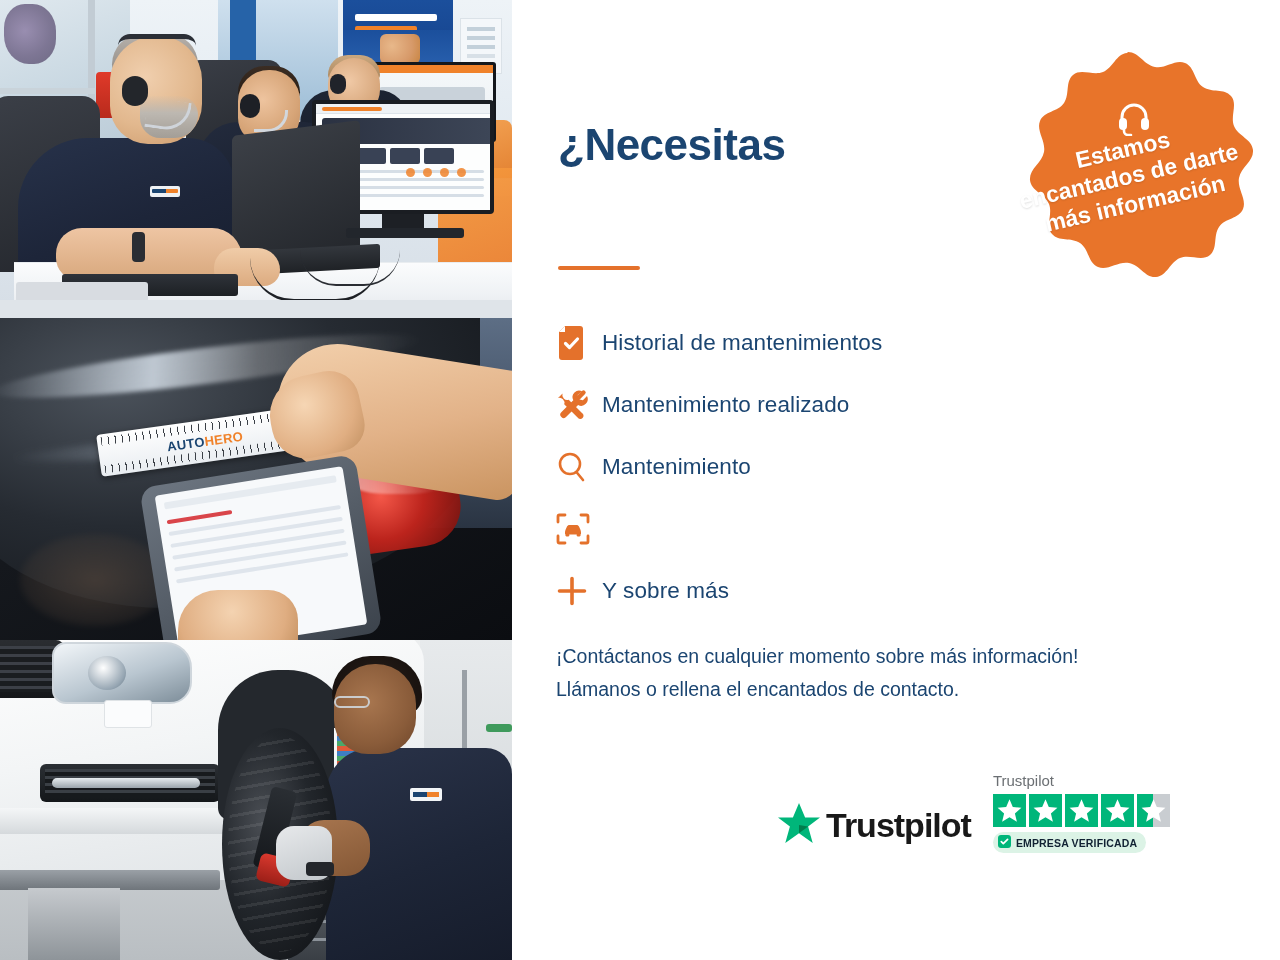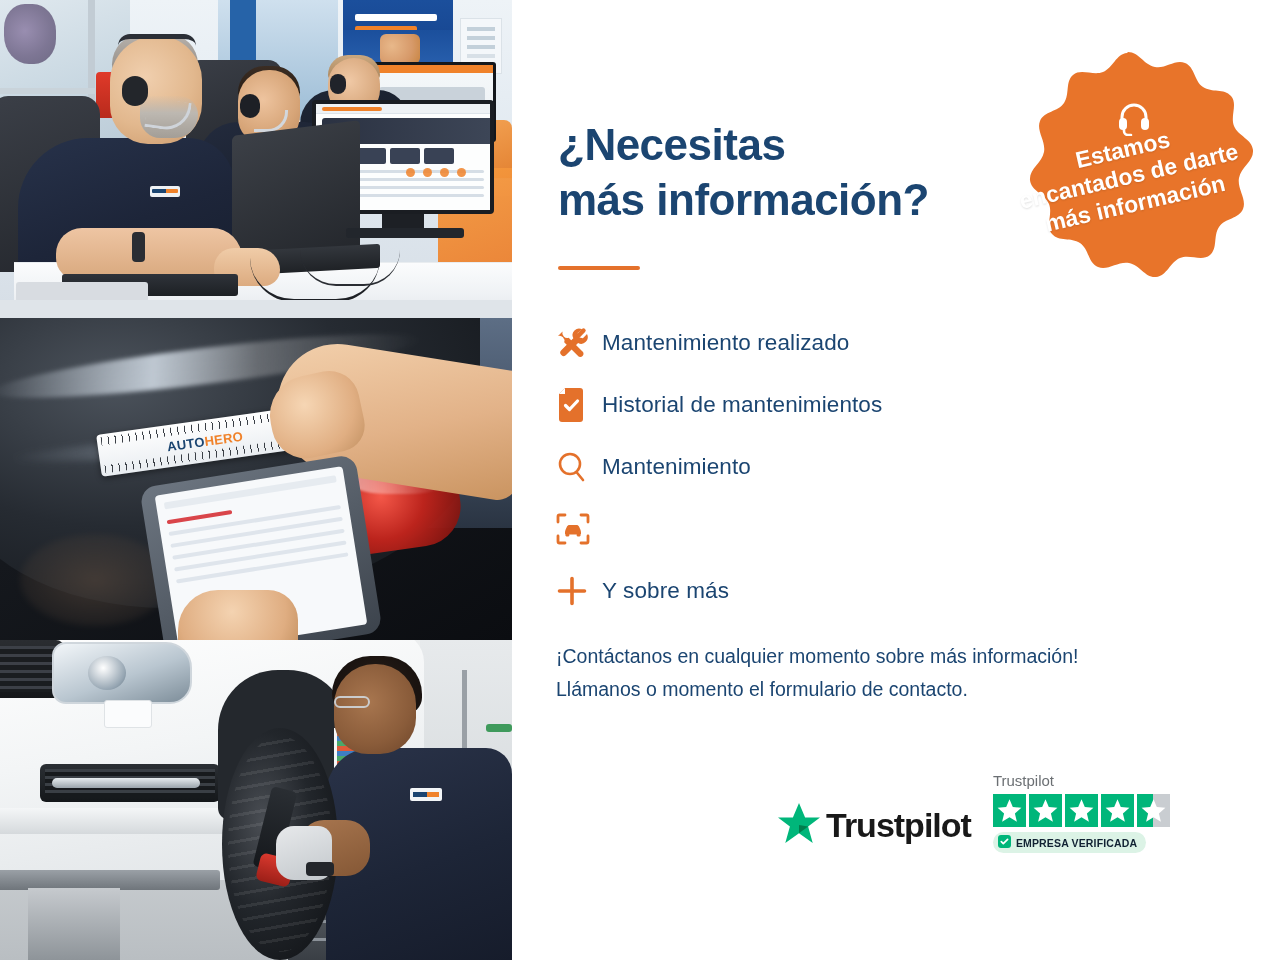--- a/index.html
+++ b/index.html
@@ -402,21 +402,20 @@
       <div class="p3-mech-arm"></div>
       <div class="p3-glove"></div>
       <div class="p3-watch"></div>
     </div>
   </div>
 
   <div class="content">
 
     <h1 class="headline">
       <span>¿Necesitas</span><br>
-      <span>más información?</span>
     </h1>
 
     <div class="divider"></div>
 
     <div class="badge">
       <svg viewBox="0 0 260 262">
         <path fill="#E8742A" d="M130 4c11 0 16 13 27 15 11 2 20-8 30-4 10 4 9 18 18 24 9 6 21 1 28 9 7 8-1 20 3 30 4 10 18 13 19 24 1 11-12 17-14 28-2 11 8 21 4 31-4 10-18 9-24 18-6 9-1 21-9 28-8 7-20-1-30 3-10 4-13 18-24 19-11 1-16-12-27-14-11-2-21 8-31 4-10-4-9-18-18-24-9-6-21-1-28-9-7-8 1-20-3-30-4-10-18-13-19-24-1-11 12-17 14-28 2-11-8-21-4-31 4-10 18-9 24-18 6-9 1-21 9-28 8-7 20 1 30-3 10-4 13-18 24-19z"></path>
       </svg>
       <div class="badge-head">
         <svg viewBox="0 0 36 36" fill="none">
@@ -426,40 +425,40 @@
           <path d="M8 30v1a4 4 0 0 0 4 4h3" stroke="#fff" stroke-width="2.6" stroke-linecap="round"></path>
         </svg>
       </div>
       <div class="badge-text">Estamos encantados de darte más información</div>
     </div>
 
     <div class="features">
 
       <div class="feature">
         <span class="ico">
+          <svg width="30" height="34" viewBox="0 0 30 34">
+            <path d="M9 0h15a3 3 0 0 1 3 3v28a3 3 0 0 1-3 3H6a3 3 0 0 1-3-3V6z" fill="#E4712B"></path>
+            <path d="M9 0v6H3z" fill="#fff"></path>
+            <path d="M9.5 17.5l4 4 8-8.5" stroke="#fff" stroke-width="3.2" fill="none" stroke-linecap="round" stroke-linejoin="round"></path>
+          </svg>
+        </span>
+        <span class="label">Historial de mantenimientos</span>
+      </div>
+
+      <div class="feature">
+        <span class="ico">
           <svg width="34" height="34" viewBox="0 0 34 34">
             <g stroke="#E4712B" stroke-width="3.6" fill="none" stroke-linecap="round">
               <path d="M6.5 5.5a5 5 0 0 0 6.2 6.2L26 25a3.2 3.2 0 1 1-4.4 4.4L8.2 16.2A5 5 0 0 0 2 10z" fill="#E4712B" stroke="none"></path>
               <path d="M27.5 4.5l-5.6 5.6" stroke-width="4.4"></path>
               <path d="M26.2 3.3a6.6 6.6 0 0 0-8.9 8.9L5.5 24a3.4 3.4 0 1 0 4.8 4.8l11.8-11.8a6.6 6.6 0 0 0 8.9-8.9l-4.1 4.1-4.3-1-1-4.3z" fill="#E4712B" stroke="none"></path>
             </g>
           </svg>
         </span>
         <span class="label">Mantenimiento realizado</span>
-      </div>
-
-      <div class="feature">
-        <span class="ico">
-          <svg width="30" height="34" viewBox="0 0 30 34">
-            <path d="M9 0h15a3 3 0 0 1 3 3v28a3 3 0 0 1-3 3H6a3 3 0 0 1-3-3V6z" fill="#E4712B"></path>
-            <path d="M9 0v6H3z" fill="#fff"></path>
-            <path d="M9.5 17.5l4 4 8-8.5" stroke="#fff" stroke-width="3.2" fill="none" stroke-linecap="round" stroke-linejoin="round"></path>
-          </svg>
-        </span>
-        <span class="label">Historial de mantenimientos</span>
       </div>
 
       <div class="feature">
         <span class="ico">
           <svg width="32" height="32" viewBox="0 0 32 32" fill="none">
             <circle cx="14" cy="13" r="10" stroke="#E4712B" stroke-width="2.6"></circle>
             <path d="M20.8 21.5L27 29" stroke="#E4712B" stroke-width="2.6" stroke-linecap="round"></path>
           </svg>
         </span>
         <span class="label">Mantenimiento</span>
@@ -486,21 +485,21 @@
           <svg width="32" height="32" viewBox="0 0 32 32">
             <path d="M16 3.5v25M3.5 16h25" stroke="#E4712B" stroke-width="3.6" stroke-linecap="round"></path>
           </svg>
         </span>
         <span class="label">Y sobre más</span>
       </div>
     </div>
 
     <div class="contact">
       <div>¡Contáctanos en cualquier momento sobre más información!</div>
-      <div>Llámanos o momento el formulario de contacto.</div>
+      <div>Llámanos o rellena el encantados de contacto.</div>
     </div>
 
     <div class="tp-wrap">
       <div class="tp-logo">
         <span>
           <svg width="42" height="40" viewBox="0 0 42 40">
             <path d="M21 0l6.1 14.6H42L30.1 23.6 34.7 40 21 30.3 7.3 40l4.6-16.4L0 14.6h14.9z" fill="#00B67A"></path>
             <path d="M21 30.3L30.1 23.6 21 21.9z" fill="#005128" opacity=".55"></path>
           </svg>
         </span>

